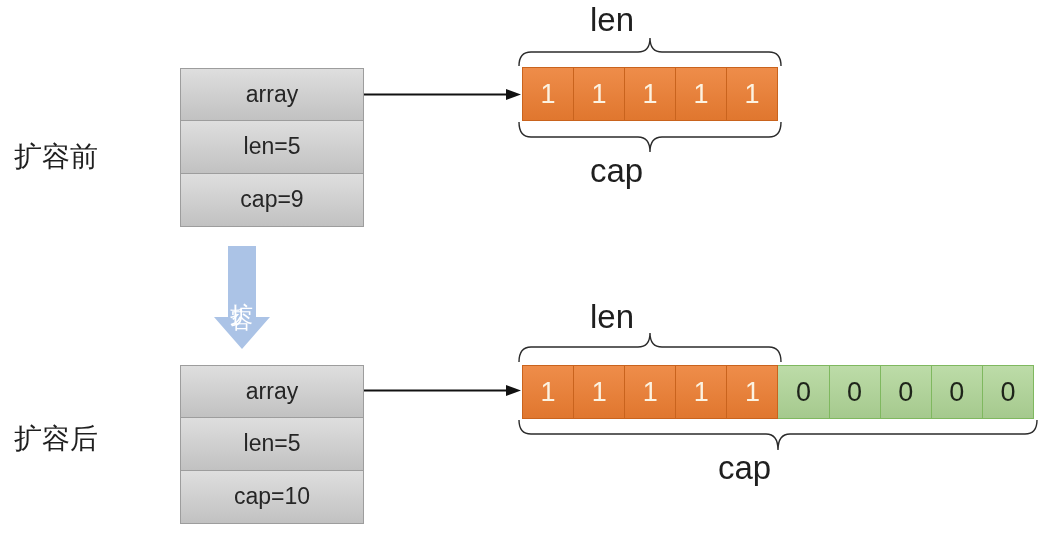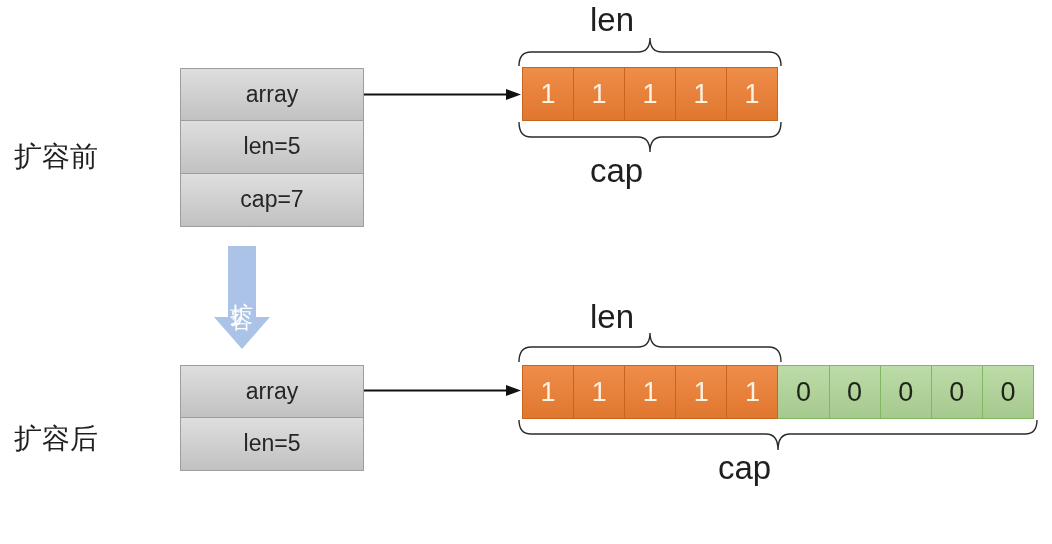--- a/index.html
+++ b/index.html
@@ -86,21 +86,21 @@
     <path d="M 519 362 Q 519 347 531 347 L 638 347 Q 650 347 650 333 Q 650 347 662 347 L 769 347 Q 781 347 781 362" stroke="#2b2b2b" stroke-width="1.4" fill="none"></path>
 
     <path d="M 519 420 Q 519 434 531 434 L 766 434 Q 778 434 778 450 Q 778 434 790 434 L 1025 434 Q 1037 434 1037 420" stroke="#2b2b2b" stroke-width="1.4" fill="none"></path>
   </svg>
 
   <div class="stage-label" id="before-stage-label">扩容前</div>
 
   <div class="struct" id="before-struct">
     <div class="struct-row">array</div>
     <div class="struct-row">len=5</div>
-    <div class="struct-row">cap=7</div>
+    <div class="struct-row">cap=9</div>
   </div>
 
   <div class="brace-label" id="before-len-label">len</div>
 
   <div class="array" id="before-array">
     <div class="cell orange">1</div>
     <div class="cell orange">1</div>
     <div class="cell orange">1</div>
     <div class="cell orange">1</div>
     <div class="cell orange">1</div>
@@ -108,20 +108,21 @@
 
   <div class="brace-label" id="before-cap-label">cap</div>
 
   <div id="grow-arrow-label">扩容</div>
 
   <div class="stage-label" id="after-stage-label">扩容后</div>
 
   <div class="struct" id="after-struct">
     <div class="struct-row">array</div>
     <div class="struct-row">len=5</div>
+    <div class="struct-row">cap=10</div>
   </div>
 
   <div class="brace-label" id="after-len-label">len</div>
 
   <div class="array" id="after-array">
     <div class="cell orange">1</div>
     <div class="cell orange">1</div>
     <div class="cell orange">1</div>
     <div class="cell orange">1</div>
     <div class="cell orange">1</div>

